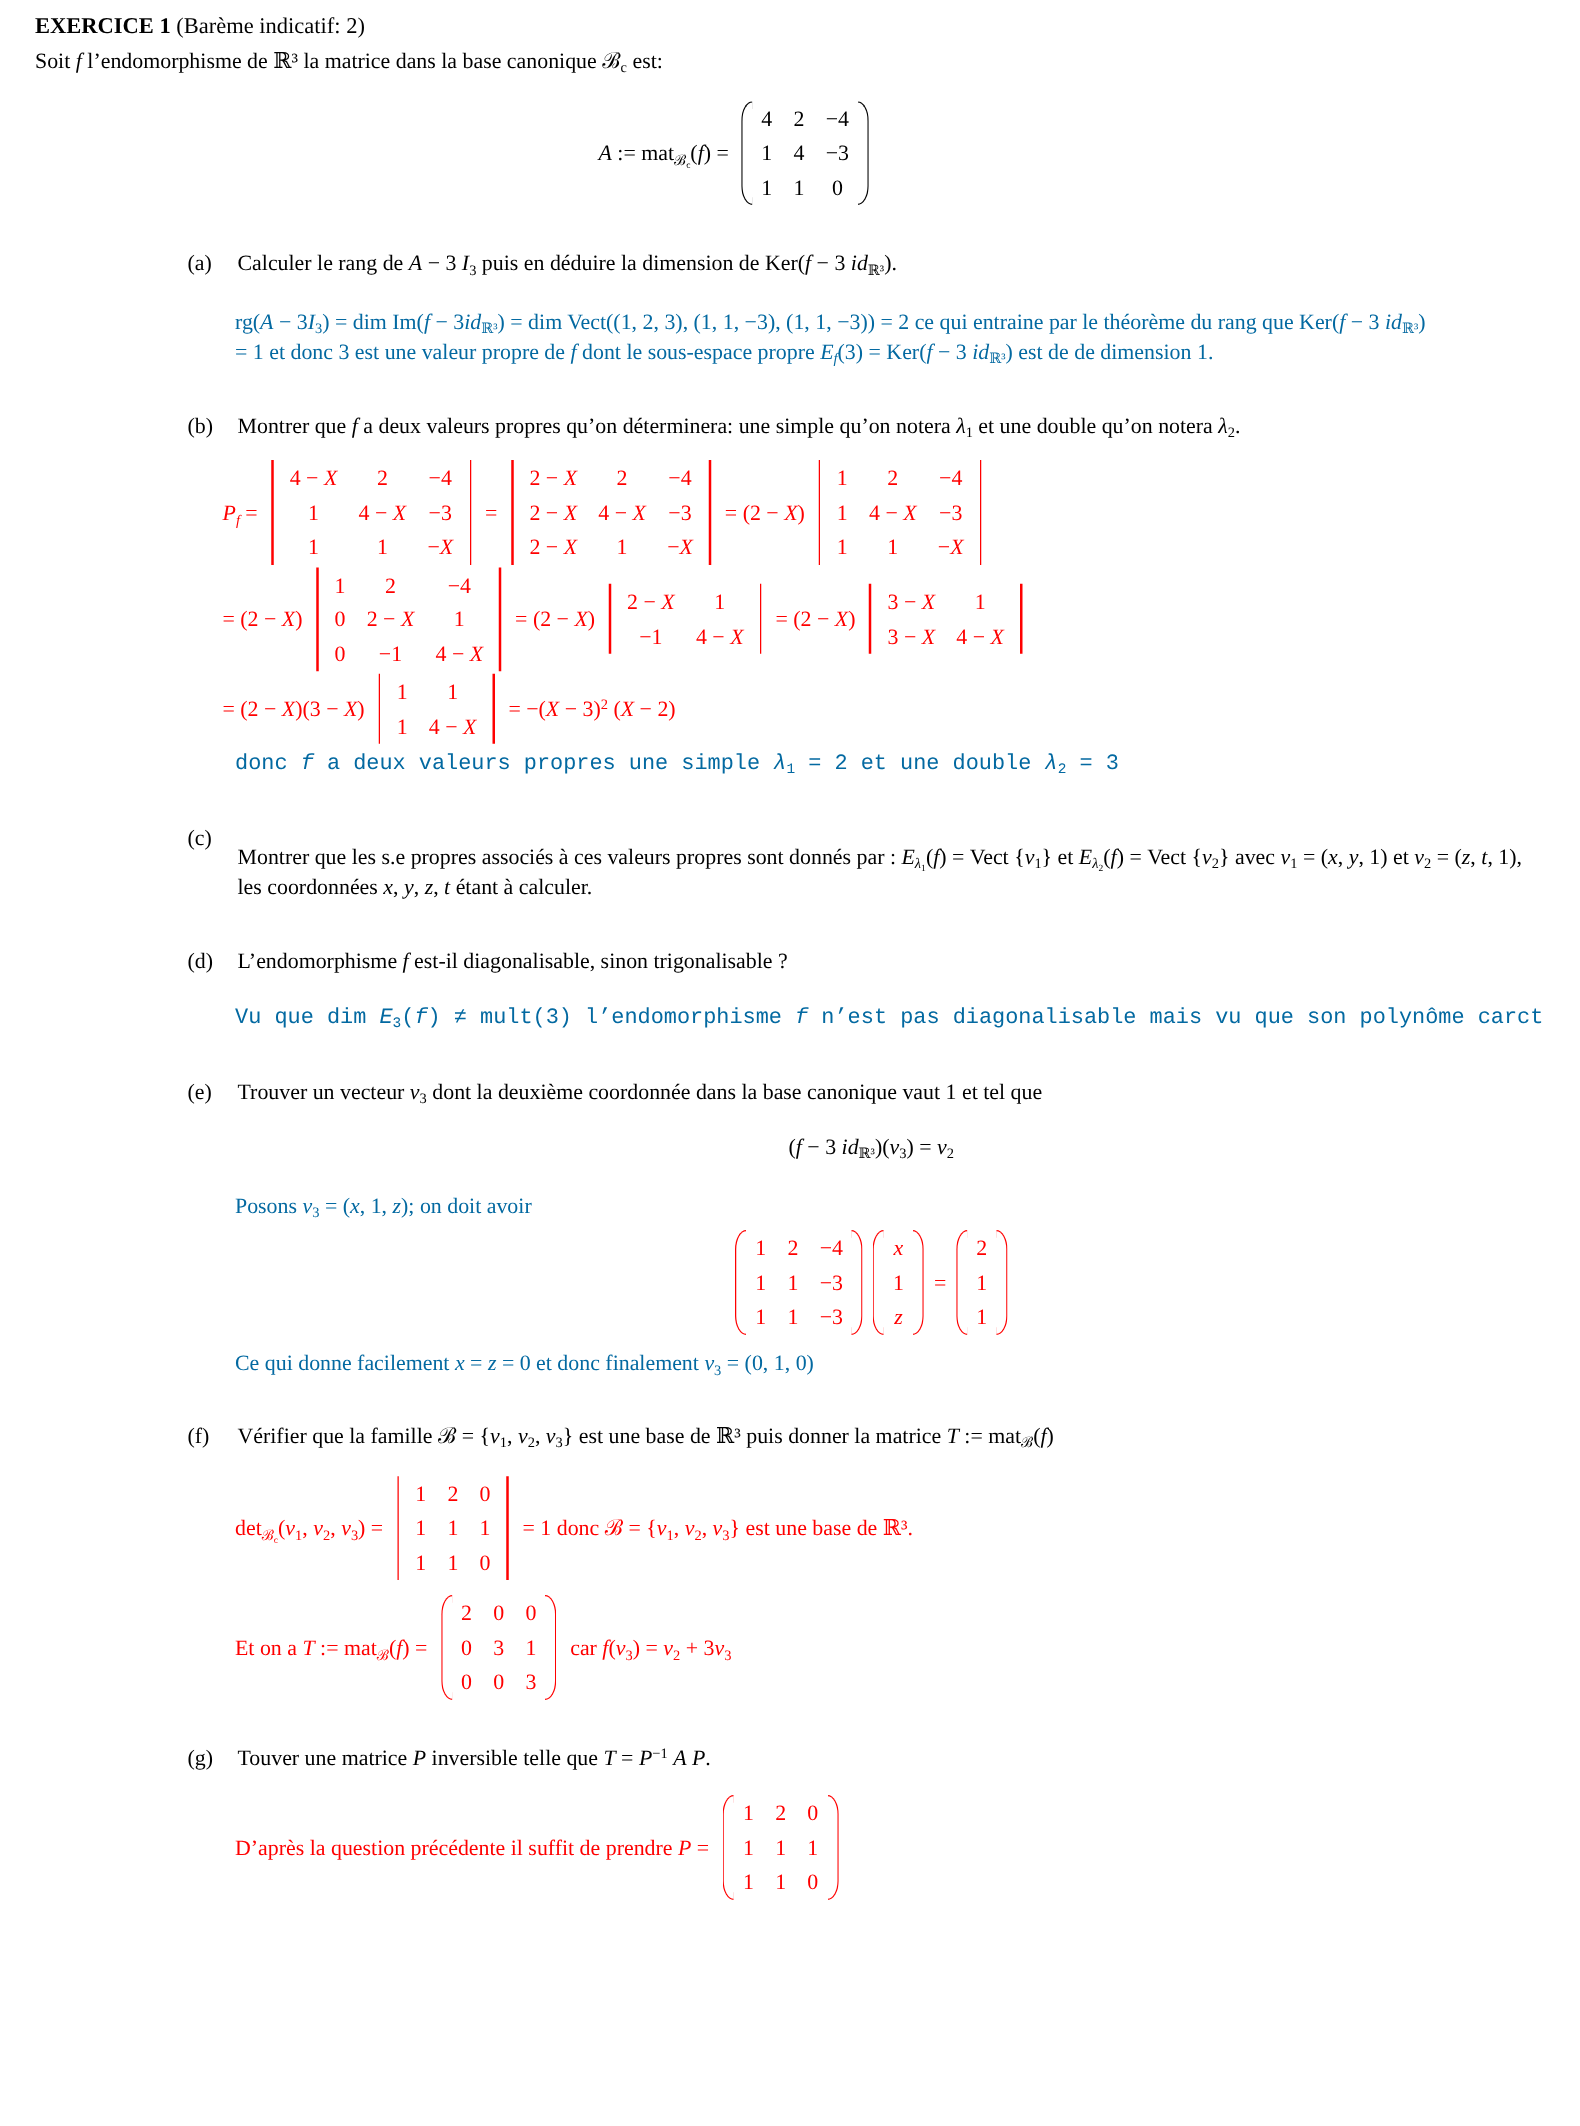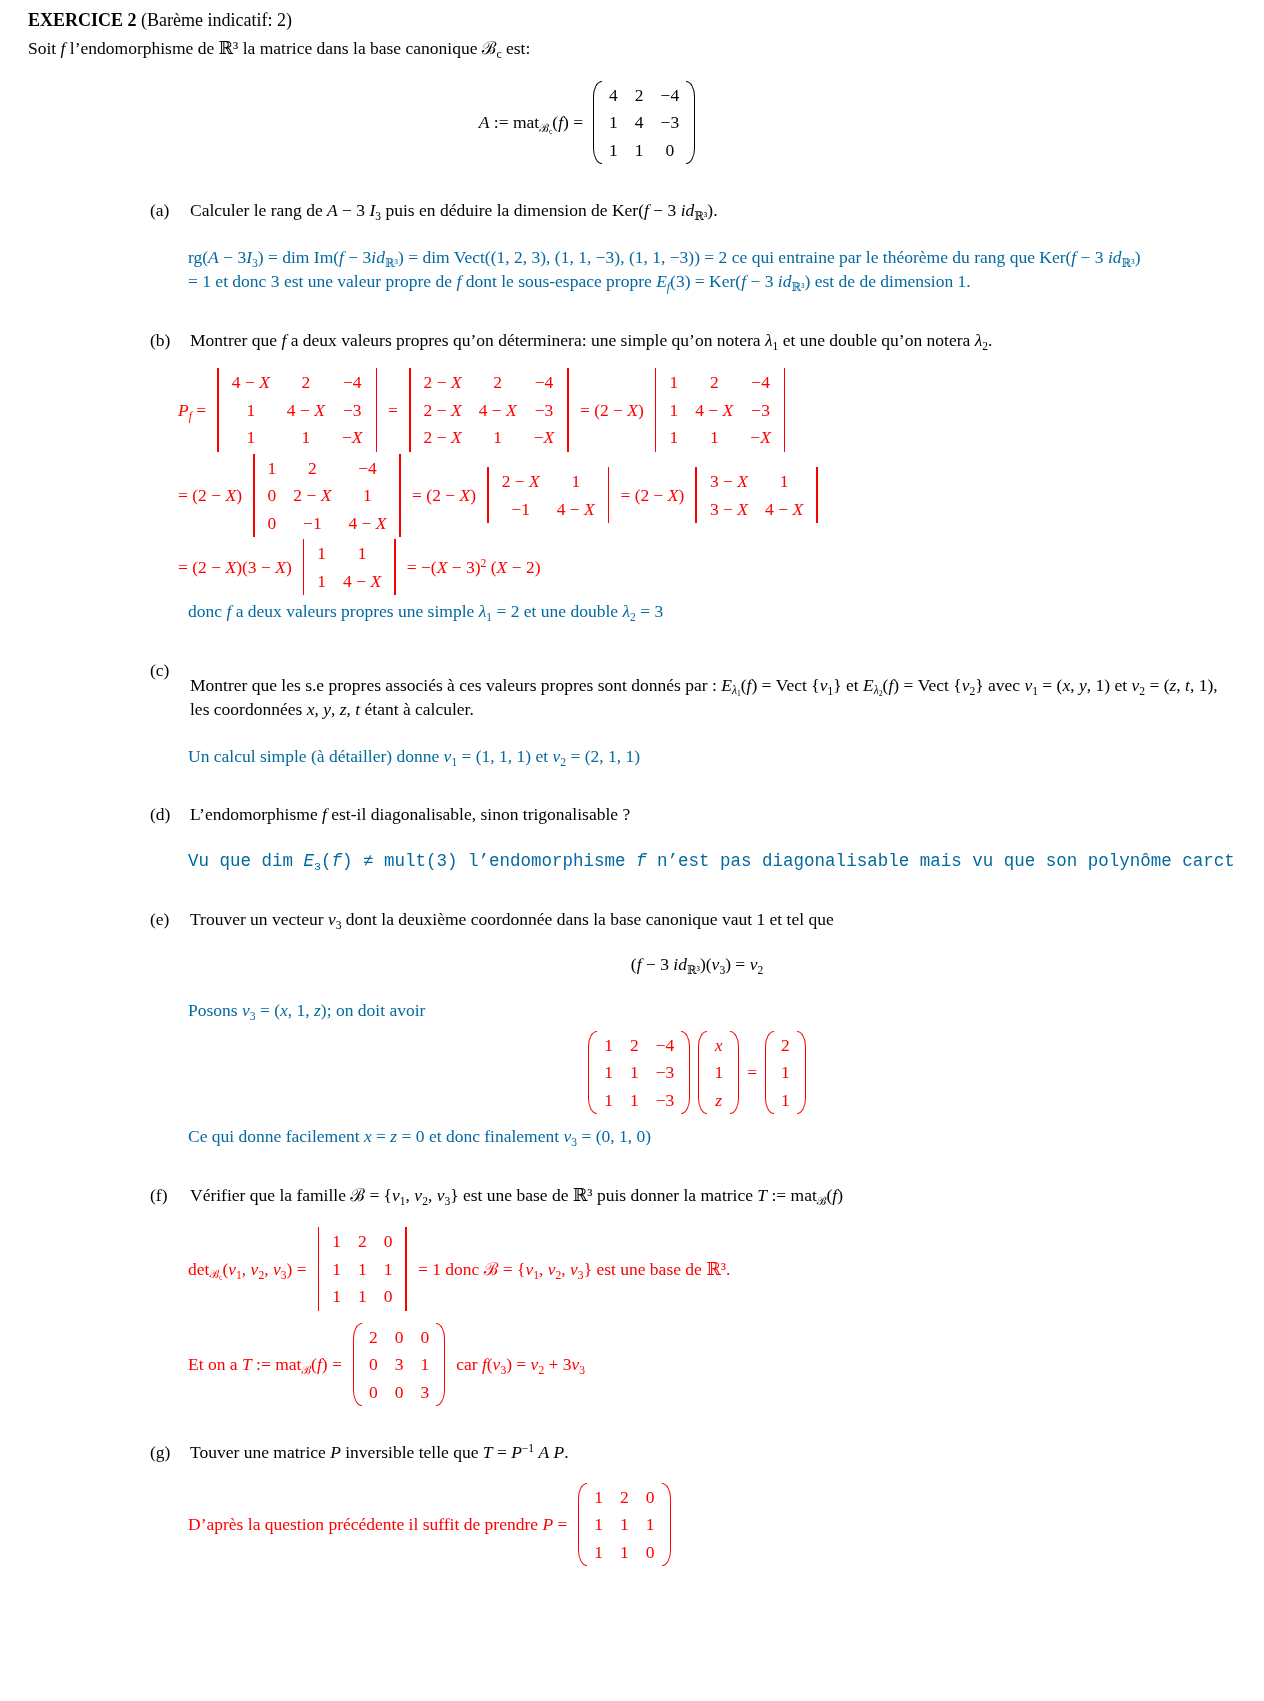--- a/index.html
+++ b/index.html
@@ -41,34 +41,34 @@
 
   
   .qrow { display: flex; margin: 34px 0 0 122px; }
   .qlabel { flex: none; width: 40px; }
   .qbody { flex: 1; padding-right: 30px; }
   .qc .qbody { padding-right: 2px; margin-top: 15px; }
 
   
   .ans { color: #0369a1; margin: 22px 92px 0 160px; }
   .ans.nowrap { white-space: nowrap; overflow: hidden; margin-right: 0; font-family: Liberation Mono, monospace; }
-  .ans.tight { margin-top: 4px; }
+  .ans.tight { margin-top: 4px; font-family: Liberation Mono, monospace; }
 
   
   .mline { display: flex; align-items: center; gap: 11px; margin: 16px 0 0 150px; }
   .mline.cont { margin-top: 2px; }
   .seg { white-space: nowrap; }
 </style>
 </head>
 <body>
 
 <div class="page">
 
   <div class="title">
-    <span class="tb">EXERCICE 2</span><span> (Barème indicatif: 2)</span>
+    <span class="tb">EXERCICE 1</span><span> (Barème indicatif: 2)</span>
   </div>
   <p class="intro">Soit <i>f</i> l’endomorphisme de ℝ³ la matrice dans la base canonique ℬ<sub>c</sub> est:</p>
 
   <div class="ceq eqA">
     <span class="seg"><i>A</i> := mat<sub>ℬ<sub>c</sub></sub>(<i>f</i>) =</span>
     <span class="pmat">
         <span class="mbody" style="grid-template-columns: repeat(3, auto);">
           <span class="mc">4</span>
           <span class="mc">2</span>
           <span class="mc">−4</span>
@@ -185,21 +185,20 @@
       </span>
     <span class="seg">= −(<i>X</i> − 3)<sup>2</sup> (<i>X</i> − 2)</span>
   </div>
 
   <p class="ans tight">donc <i>f</i> a deux valeurs propres une simple <i>λ</i><sub>1</sub> = 2 et une double <i>λ</i><sub>2</sub> = 3</p>
 
   <div class="qrow qc">
     <span class="qlabel">(c)</span>
     <div class="qbody">Montrer que les s.e propres associés à ces valeurs propres sont donnés par : <i>E</i><sub><i>λ</i><sub>1</sub></sub>(<i>f</i>) = Vect {<i>v</i><sub>1</sub>} et <i>E</i><sub><i>λ</i><sub>2</sub></sub>(<i>f</i>) = Vect {<i>v</i><sub>2</sub>} avec <i>v</i><sub>1</sub> = (<i>x</i>, <i>y</i>, 1) et <i>v</i><sub>2</sub> = (<i>z</i>, <i>t</i>, 1), les coordonnées <i>x</i>, <i>y</i>, <i>z</i>, <i>t</i> étant à calculer.</div>
   </div>
-  <p class="ans">Un calcul simple (à détailler) donne <i>v</i><sub>1</sub> = (1, 1, 1) et <i>v</i><sub>2</sub> = (2, 1, 1)</p>
 
   <div class="qrow">
     <span class="qlabel">(d)</span>
     <div class="qbody">L’endomorphisme <i>f</i> est-il diagonalisable, sinon trigonalisable ?</div>
   </div>
   <p class="ans nowrap">Vu que dim <i>E</i><sub>3</sub>(<i>f</i>) ≠ mult(3) l’endomorphisme <i>f</i> n’est pas diagonalisable mais vu que son polynôme carctéristiqu</p>
 
   <div class="qrow">
     <span class="qlabel">(e)</span>
     <div class="qbody">Trouver un vecteur <i>v</i><sub>3</sub> dont la deuxième coordonnée dans la base canonique vaut 1 et tel que</div>

